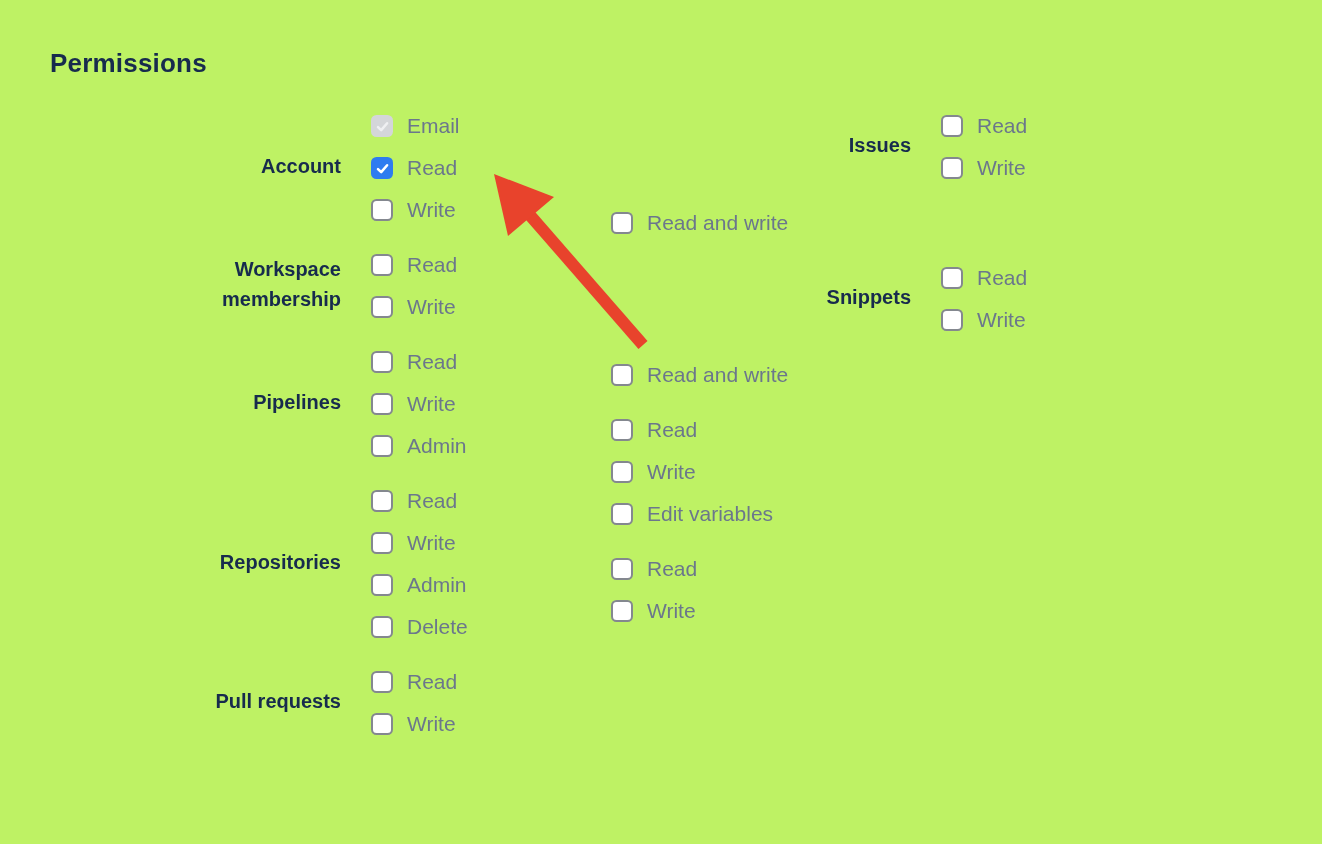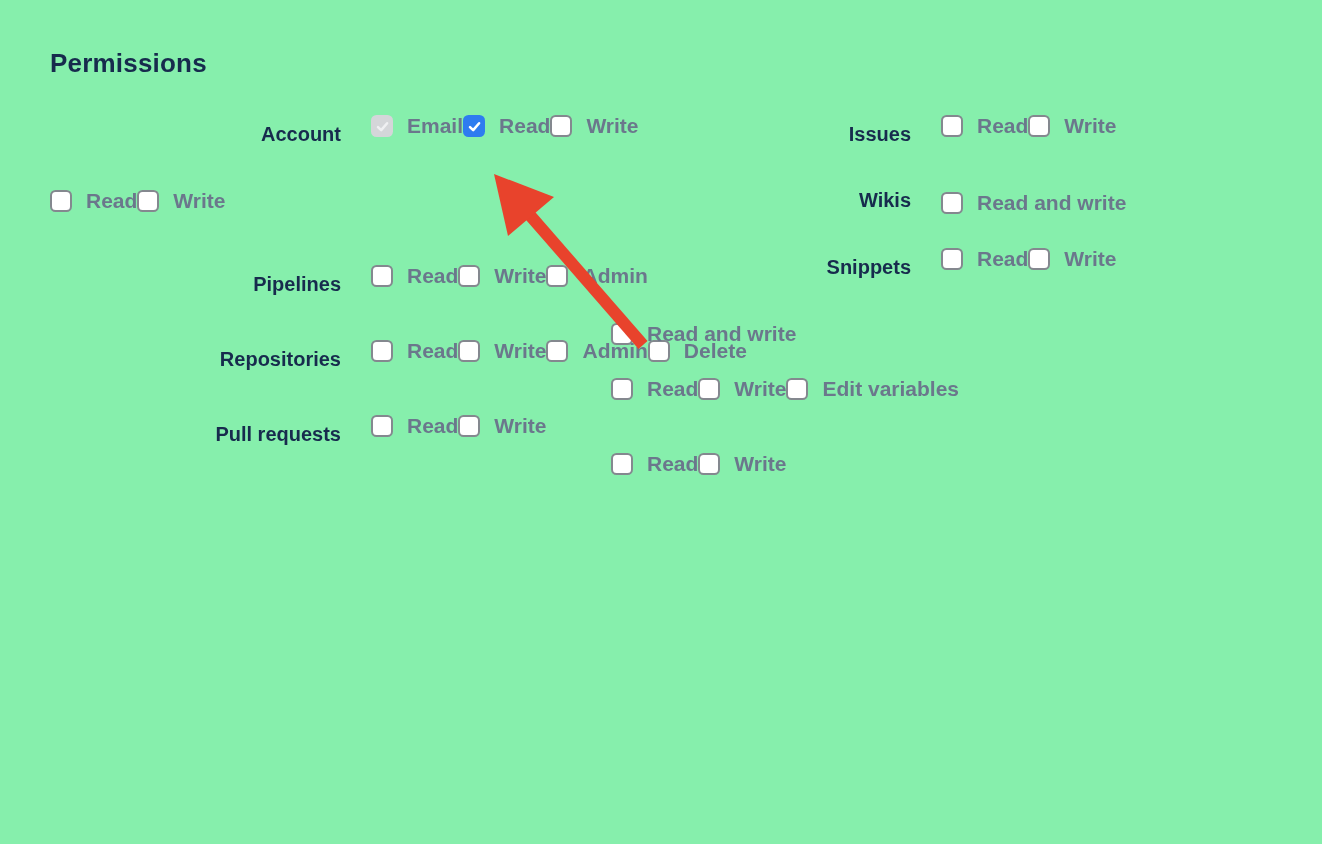--- a/index.html
+++ b/index.html
@@ -3,21 +3,21 @@
 <meta charset="utf-8">
 <style>
   html, body { margin:0; padding:0; background:#ffffff; }
   body { font-family:"Liberation Sans", sans-serif; }
   .page {
     position:relative;
     width:1322px; height:844px;
     box-sizing:border-box;
     padding:48px 0 0 50px;
     overflow:hidden;
-    background:#86efac;
+    background:#bef264;
   }
   .page-title {
     margin:0 0 36px 0;
     font-size:26px;
     font-weight:bold;
     color:#172B4D;
     letter-spacing:0.2px;
     line-height:31px;
   }
   .columns { display:flex; align-items:flex-start; }
@@ -29,21 +29,21 @@
     margin-right:30px;
     font-weight:bold;
     font-size:20px;
     color:#172B4D;
     line-height:30px;
     margin-top:-5px;
   }
   .col-left  .group-label { flex:0 0 291px; width:291px; }
   .col-right .group-label { flex:0 0 300px; width:300px; }
   .group-label .label-text { display:inline-block; max-width:214px; text-align:right; }
-  .options { display:flex; flex-direction:row;font-weight:bold; }
+  .options { display:flex; flex-direction:column; }
   .option-row {
     display:flex; align-items:center;
     height:22px; margin-bottom:20px;
     cursor:pointer;
   }
   .options .option-row:last-child { margin-bottom:0; }
   .cb {
     width:22px; height:22px;
     flex:0 0 22px;
     border-radius:5.5px;
@@ -95,20 +95,21 @@
               </span>
               <span class="cb-label">Read</span>
             </div>
             <div class="option-row">
               <span class="cb cb-unchecked" role="checkbox" aria-checked="false"></span>
               <span class="cb-label">Write</span>
             </div>
           </div>
         </div>
         <div class="group">
+          <div class="group-label"><span class="label-text">Workspace membership</span></div>
           <div class="options">
             <div class="option-row">
               <span class="cb cb-unchecked" role="checkbox" aria-checked="false"></span>
               <span class="cb-label">Read</span>
             </div>
             <div class="option-row">
               <span class="cb cb-unchecked" role="checkbox" aria-checked="false"></span>
               <span class="cb-label">Write</span>
             </div>
           </div>
@@ -173,21 +174,20 @@
               <span class="cb cb-unchecked" role="checkbox" aria-checked="false"></span>
               <span class="cb-label">Read</span>
             </div>
             <div class="option-row">
               <span class="cb cb-unchecked" role="checkbox" aria-checked="false"></span>
               <span class="cb-label">Write</span>
             </div>
           </div>
         </div>
         <div class="group">
-          <div class="group-label"><span class="label-text">Wikis</span></div>
           <div class="options">
             <div class="option-row">
               <span class="cb cb-unchecked" role="checkbox" aria-checked="false"></span>
               <span class="cb-label">Read and write</span>
             </div>
           </div>
         </div>
         <div class="group">
           <div class="group-label"><span class="label-text">Snippets</span></div>
           <div class="options">

